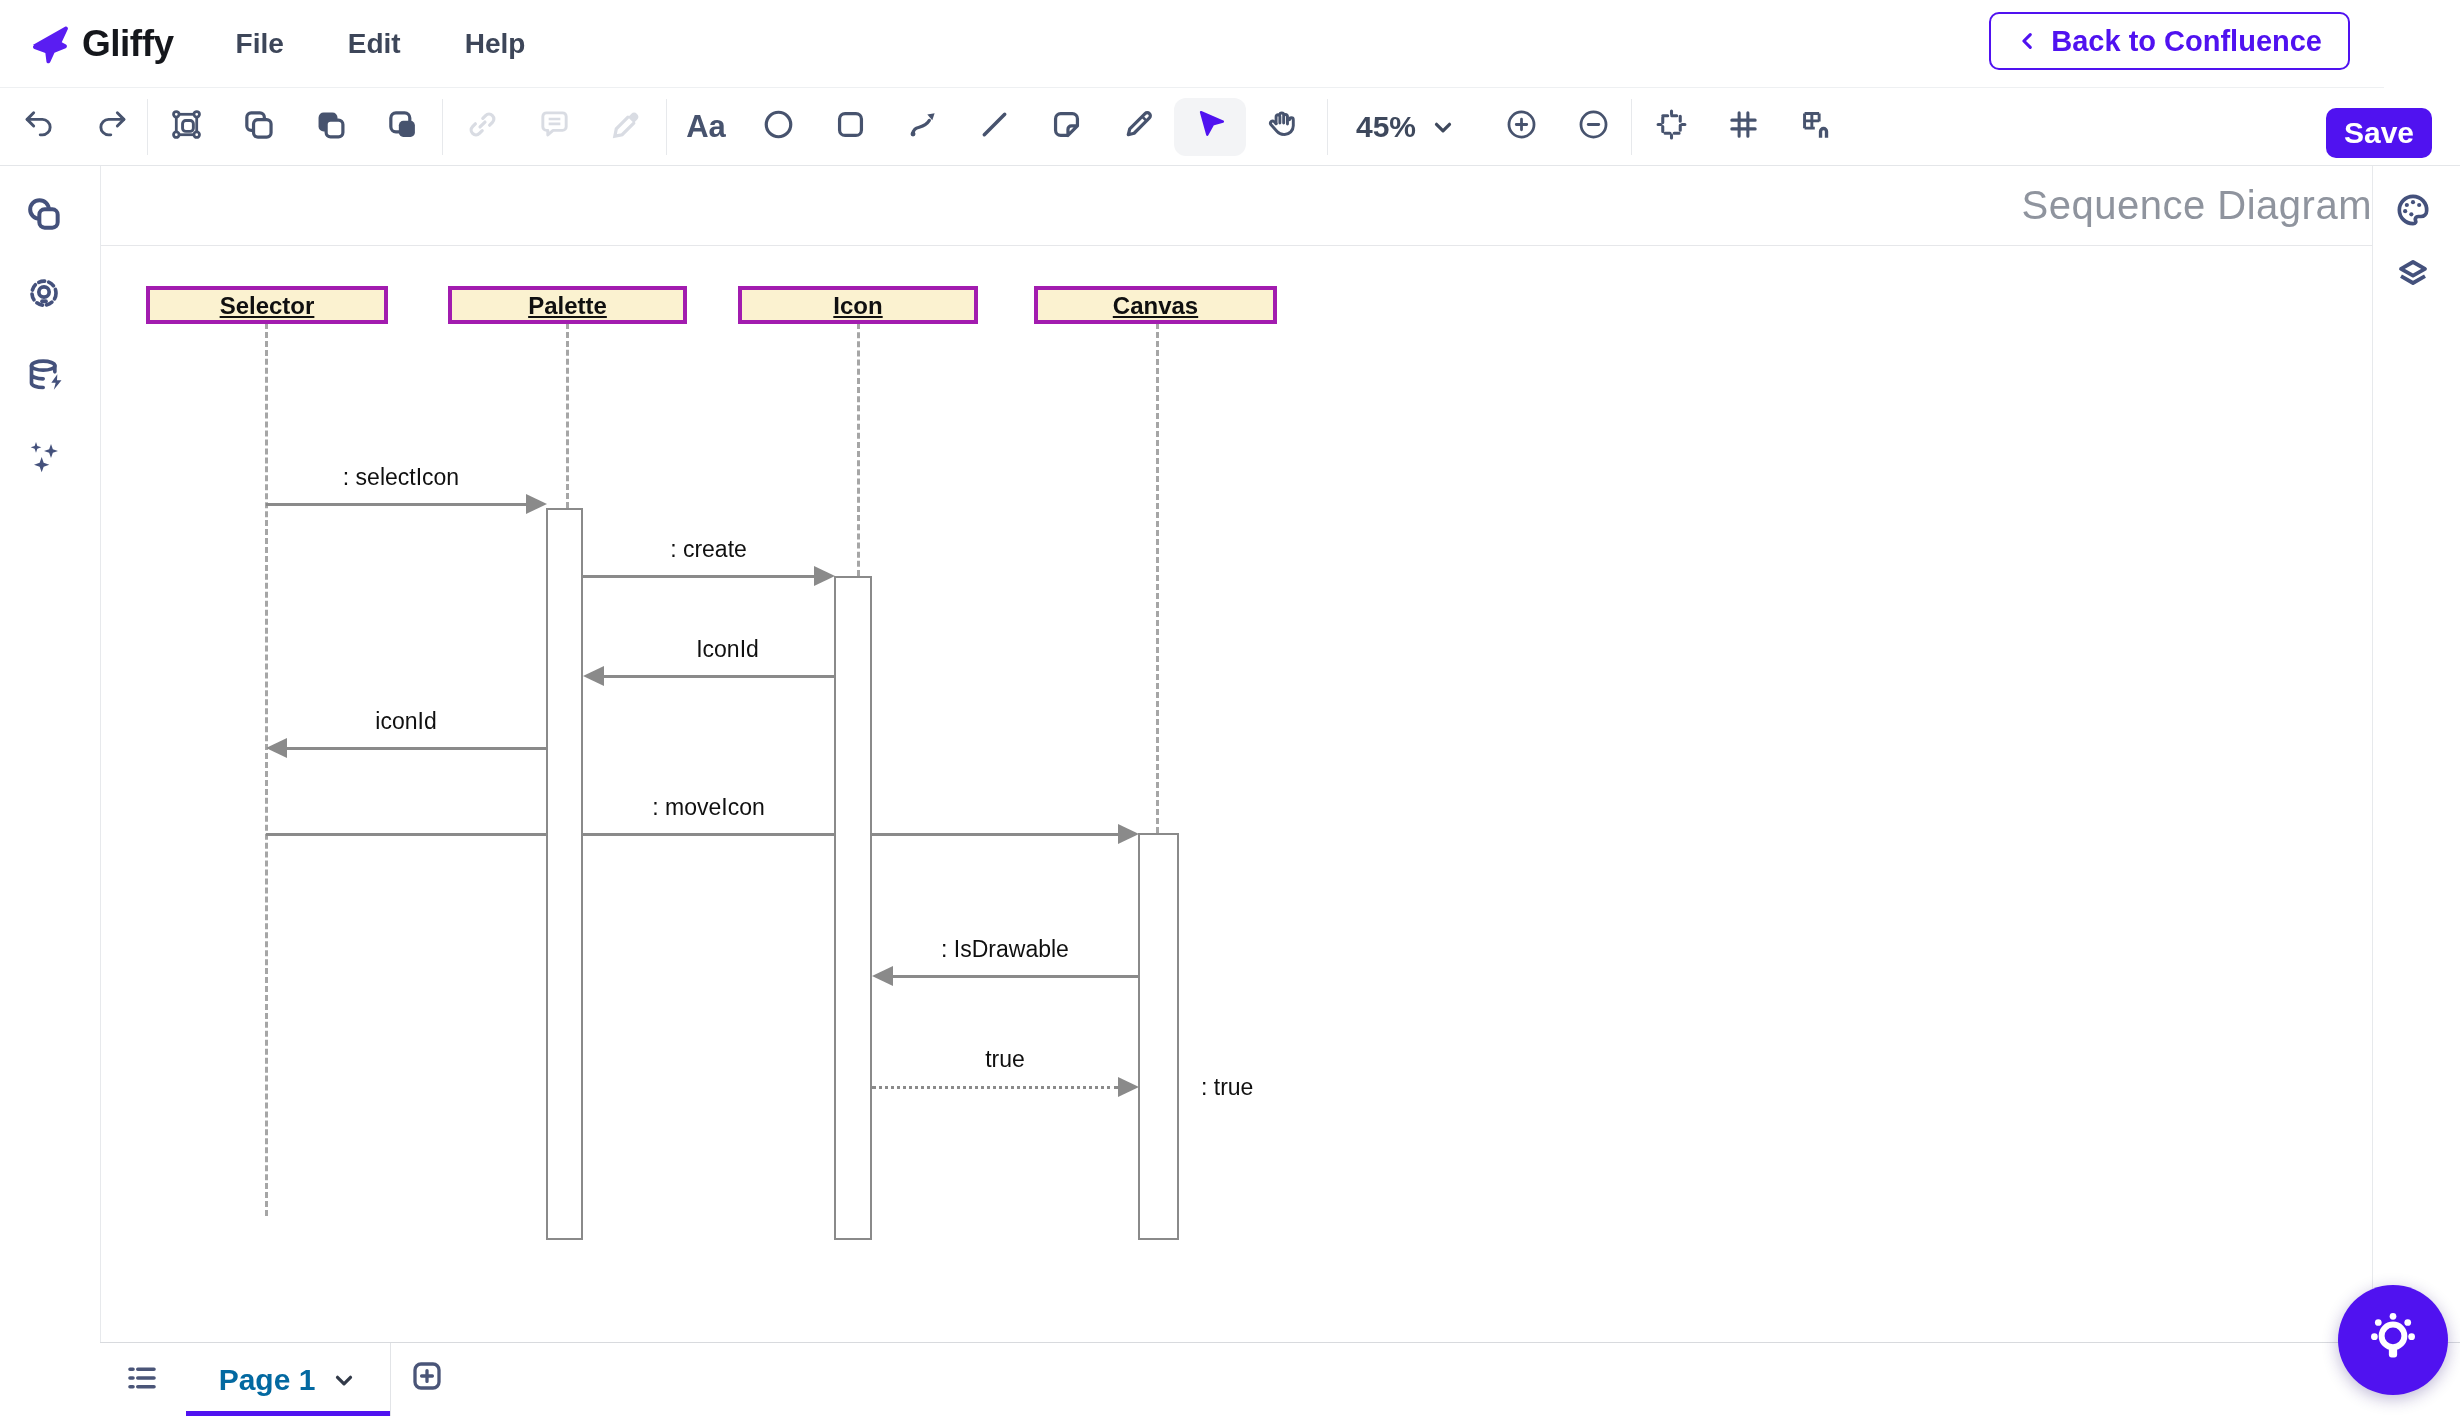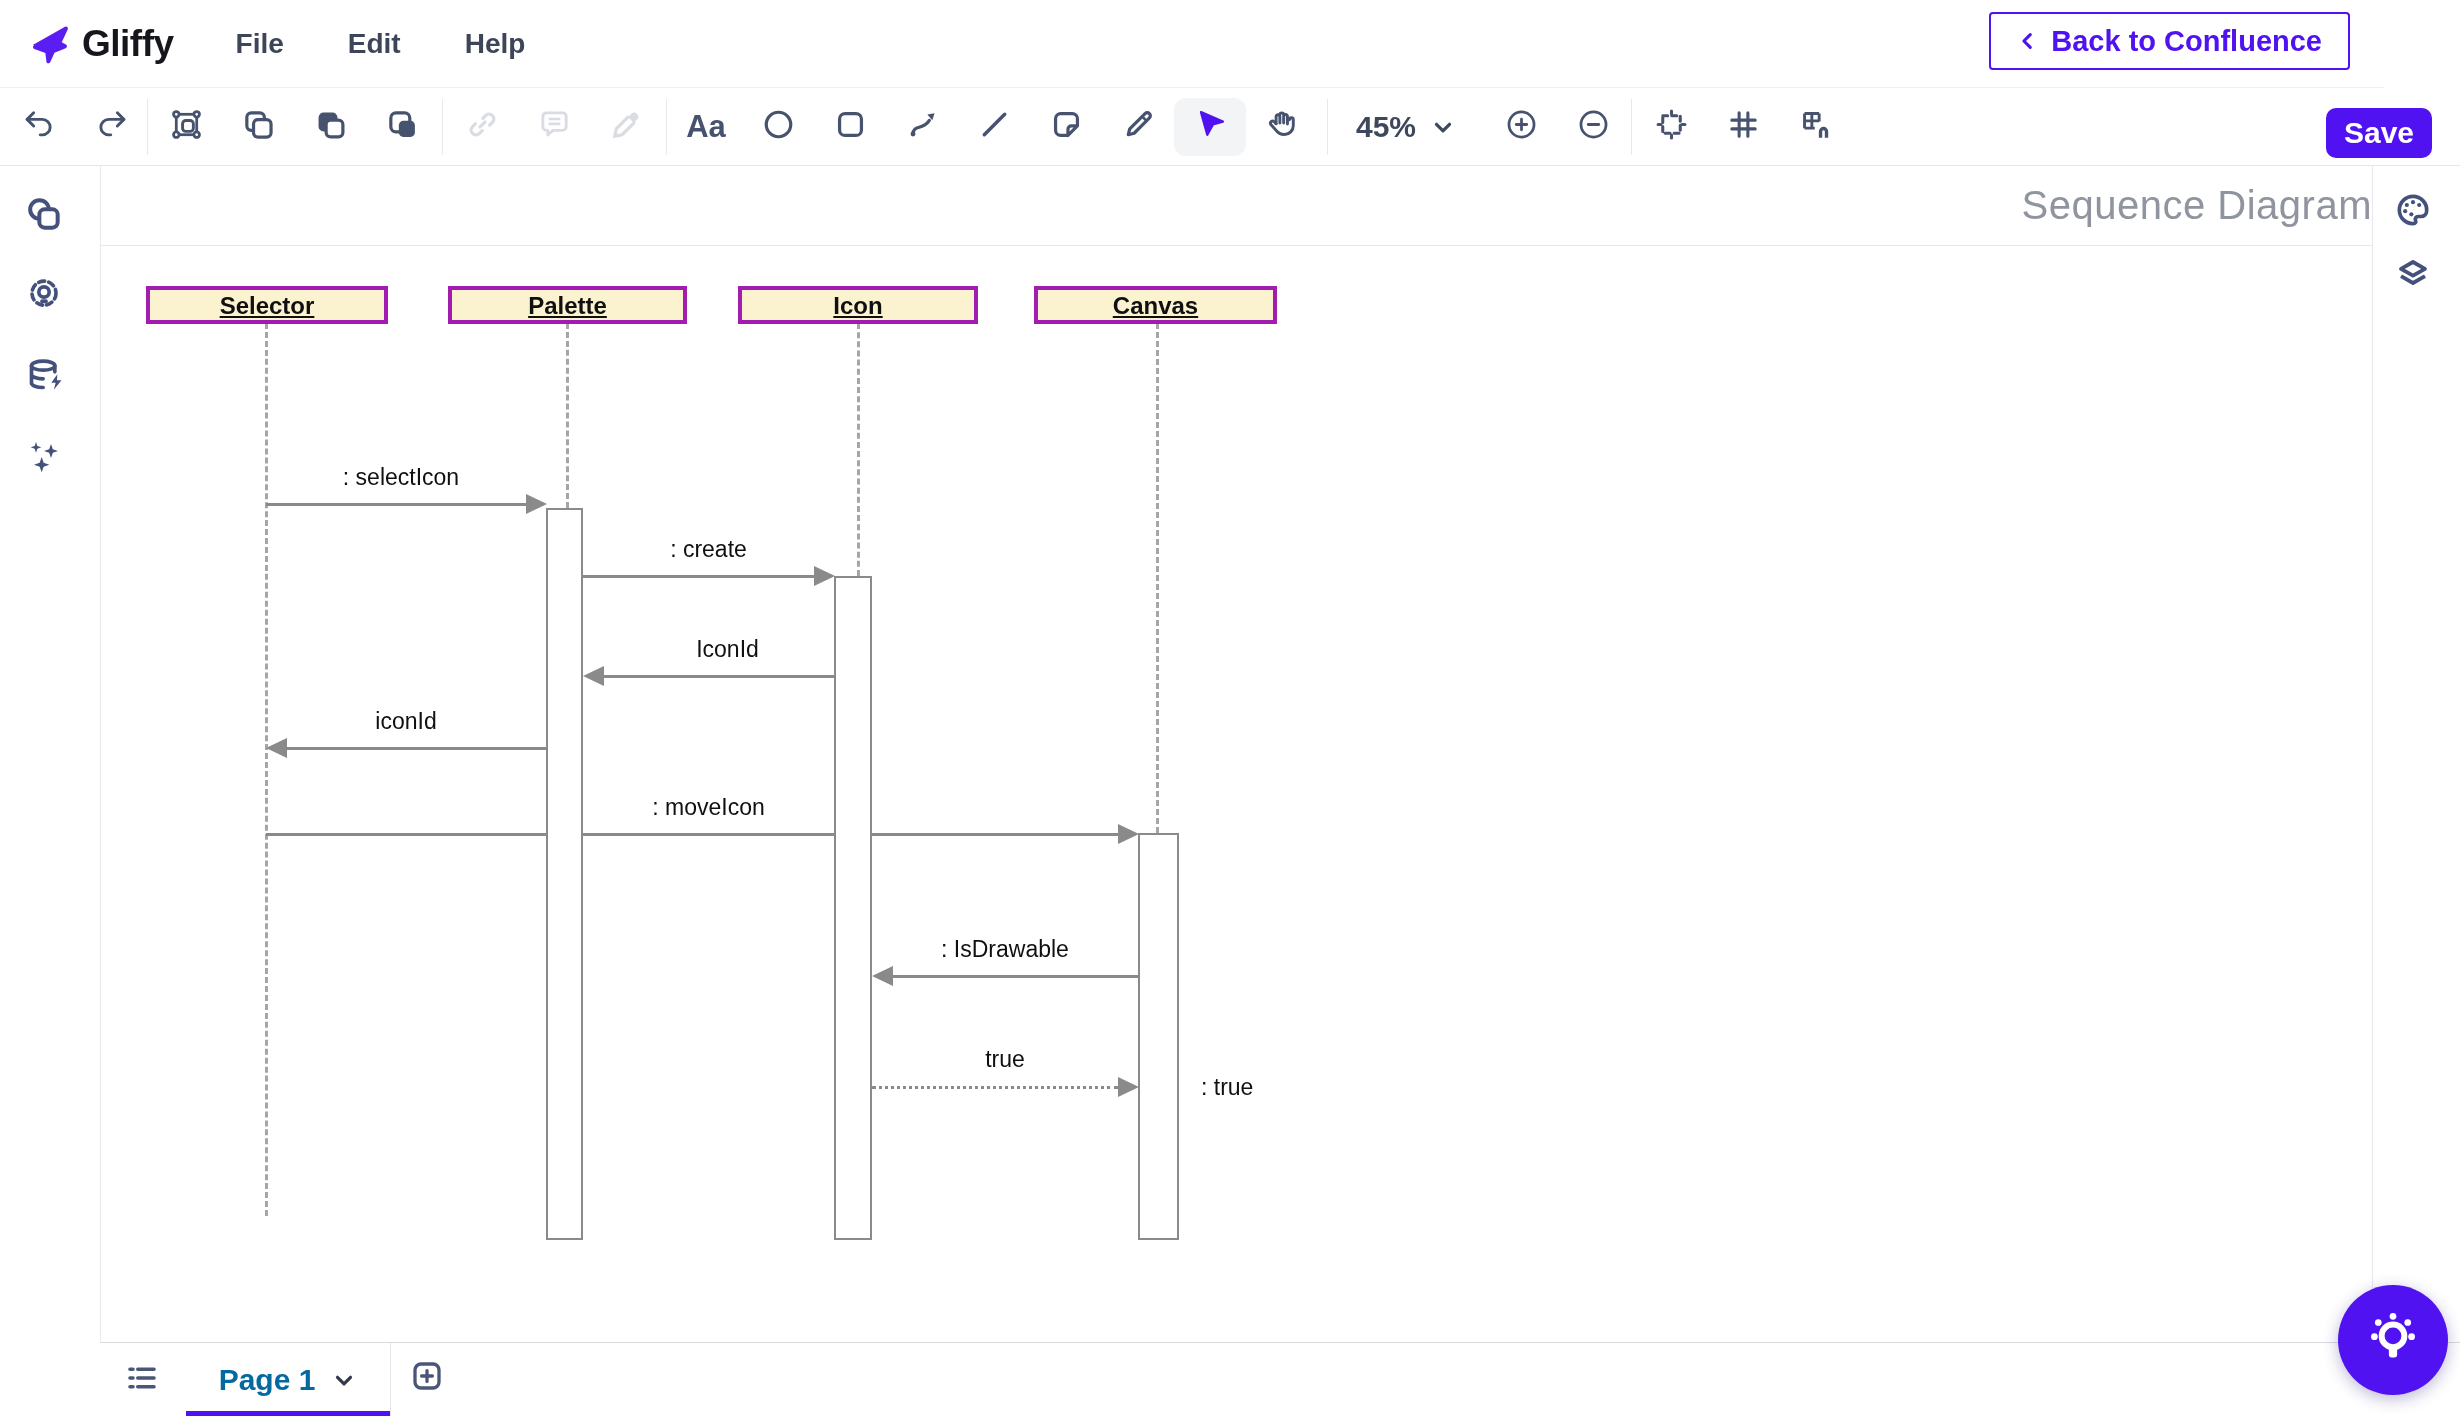--- a/index.html
+++ b/index.html
@@ -8,21 +8,21 @@
   
   .topbar { position:absolute; left:0; top:0; width:2384px; height:88px;
     background:#fff; border-bottom:1px solid #eef0f2; display:flex; align-items:center; }
   .brand { display:flex; align-items:center; gap:10px; margin-left:28px; }
   .brand-mark { width:44px; height:44px; }
   .brand-name { font-size:37px; font-weight:700; color:#15171c; letter-spacing:-.5px; }
   .menus { display:flex; gap:64px; margin-left:62px; }
   .menu-item { font-size:28px; font-weight:700; color:#3d4659; cursor:pointer; }
   .back-btn { position:absolute; right:34px; top:12px; height:58px; display:flex;
     align-items:center; gap:12px; padding:0 26px; border:2.5px solid #5012f0;
-    border-radius:4px; color:#5012f0; font-size:29px; font-weight:700; background:#fff; cursor:pointer;}
+    border-radius:10px; color:#5012f0; font-size:29px; font-weight:700; background:#fff; cursor:pointer;}
   
   .toolbar { position:absolute; left:0; top:88px; width:2460px; height:78px;
     background:#fff; border-bottom:1px solid #e4e6e9; display:flex; align-items:center; }
   .tcell { width:72px; height:58px; display:flex; align-items:center; justify-content:center;
     color:#47536e; flex:none; cursor:pointer;text-align:center; }
   .tcell svg { width:35px; height:35px; }
   .tcell.disabled { color:#d9dce3; cursor:default; }
   .tcell.active { background:#f3f4f6; border-radius:12px; }
   .tdiv { width:1px; height:56px; background:#e7e9ec; flex:none; }
   .aa { font-size:31px; font-weight:700; color:#47536e; }

